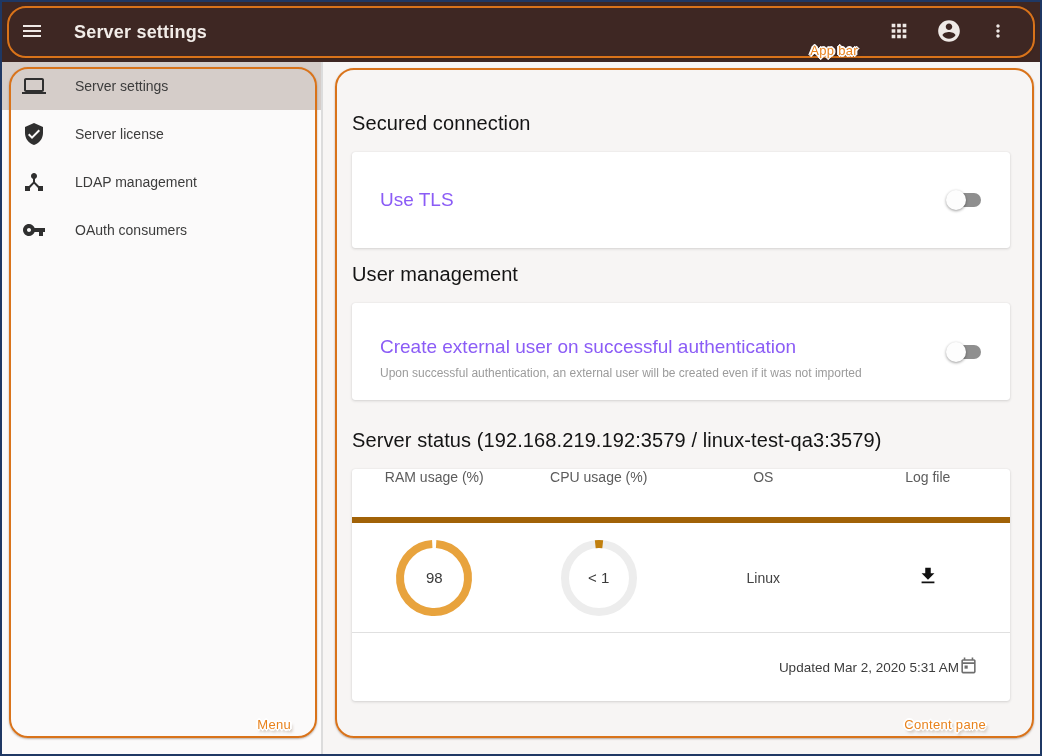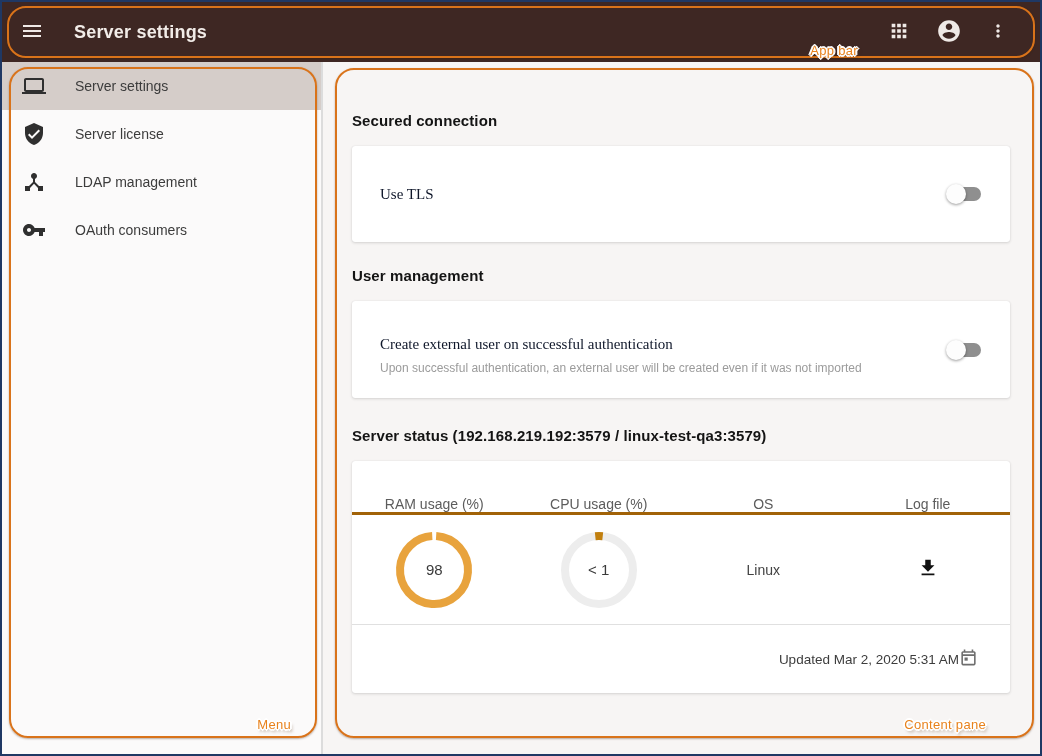--- a/index.html
+++ b/index.html
@@ -25,36 +25,36 @@
 
   
   .main { display:flex; height:692px; }
   .menu-pane { width:321px; background:#fbfafa; border-right:2px solid #dcdcdc; position:relative; flex-shrink:0; }
   .menu-item { height:48px; display:flex; align-items:center; padding-left:20px; cursor:pointer; }
   .menu-item.selected { background:#d5cdc9; }
   .menu-item .mi-icon { width:24px; height:24px; flex-shrink:0; }
   .menu-item .mi-label { margin-left:29px; font-size:14px; color:#3c3c3c; }
 
   .content-pane { flex:1; background:#f7f5f4; position:relative; padding:0 30px 0 29px; }
-  .section-heading { font-size:15px; font-weight:700; color:#141414; letter-spacing:.1px; }
-  .h1 { margin-top:50px; } .h2 { margin-top:25px; } .h3 { margin-top:29px; }
+  .section-heading { font-size:20px; font-weight:400; color:#141414; letter-spacing:.1px; }
+  .h1 { margin-top:50px; } .h2 { margin-top:15px; } .h3 { margin-top:29px; }
   .card { background:#fff; border-radius:3px; box-shadow:0 1px 3px rgba(0,0,0,.14), 0 0 1px rgba(0,0,0,.12); margin-top:17px; }
   .card-row { height:96px; display:flex; align-items:center; padding:0 28px; }
-  .card-label { font-size:15px; color:#0f172a;font-family:Liberation Serif, serif; }
+  .card-label { font-size:19px; color:#8b5cf6; }
   .setting-texts { display:flex; flex-direction:column;margin-top:12px; }
   .setting-desc { font-size:12px; color:#9b9b9b; margin-top:8px; }
 
   
   .switch { position:relative; width:36px; height:20px; margin-left:auto; cursor:pointer; flex-shrink:0; }
   .switch .track { position:absolute; left:3px; top:3px; width:32px; height:14px; border-radius:7px; background:#8f8f8f; }
   .switch .thumb { position:absolute; left:0; top:0; width:20px; height:20px; border-radius:50%; background:#fdfdfd; box-shadow:0 1px 3px rgba(0,0,0,.4); }
 
   
   .status-card { height:232px; display:flex; flex-direction:column; }
-  .t-header { height:54px; display:flex; align-items:flex-end; border-bottom:3px solid #a16207; }
+  .t-header { height:54px; display:flex; align-items:flex-start; border-bottom:6px solid #a16207; }
   .t-body { height:110px; display:flex; align-items:center; border-bottom:1px solid #e0e0e0; }
   .t-cell { flex:1; text-align:center; display:flex; align-items:center; justify-content:center; }
   .t-head-label { font-size:14px; color:#5c5c5c; }
   .os-value { font-size:14px; color:#424242;text-align:center; }
   .t-footer { flex:1; display:flex; align-items:center; justify-content:flex-end; padding-right:32px; }
   .updated-text { font-size:13.5px; color:#3d3d3d; }
 
   .donut-wrap { position:relative; width:80px; height:80px; }
   .donut-label { position:absolute; left:0; top:0; width:100%; height:100%; display:flex; align-items:center; justify-content:center; font-size:15px; color:#3a3a3a; }
 </style>

